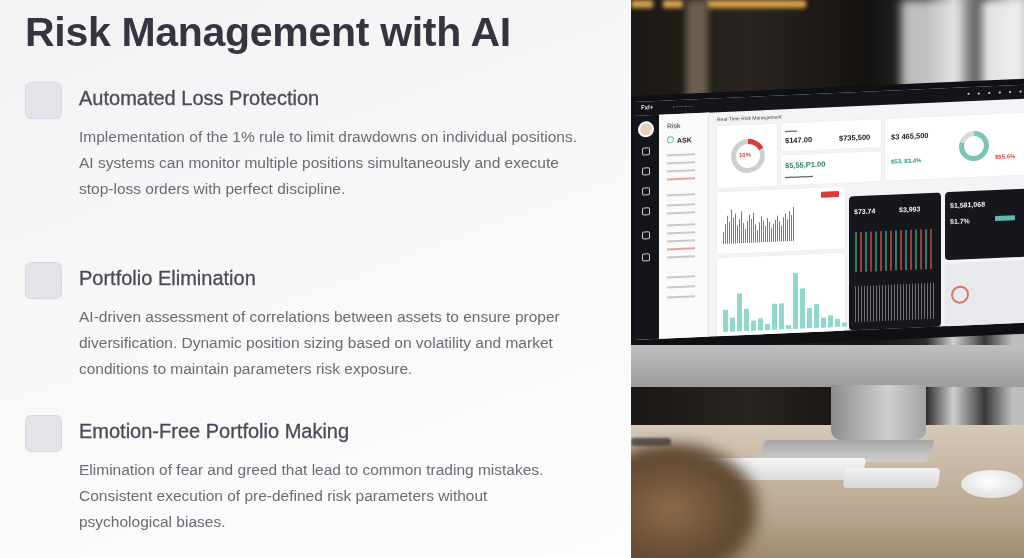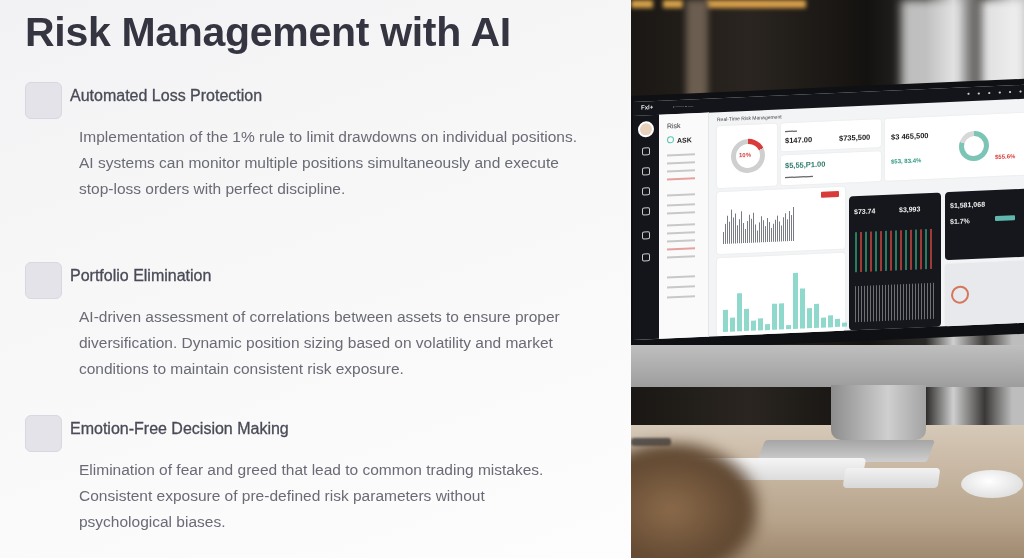--- a/index.html
+++ b/index.html
@@ -17,22 +17,22 @@
     position: absolute; left: 25px; top: 9px;
     font-size: 41px; font-weight: 700; color: #343541;
     letter-spacing: -0.3px;
   }
   .feature { position: absolute; left: 25px; width: 580px; }
   .feature .chk {
     position: absolute; left: 0; top: 0; width: 37px; height: 37px;
     border-radius: 6px; background: #e3e3e9; border: 1px solid #d8d8e0;
   }
   .feature .ftitle {
-    position: absolute; left: 45px; top: 5px;
-    font-size: 16px; color: #4a4b57; font-weight: 400;
+    position: absolute; left: 54px; top: 5px;
+    font-size: 20px; color: #4a4b57; font-weight: 400;
     -webkit-text-stroke: 0.3px #4a4b57;
   }
   .feature .fdesc {
     position: absolute; left: 54px; top: 42px; width: 500px;
     font-size: 15.5px; line-height: 26px; color: #6a6b75;
   }
 
   
   .photo {
     position: absolute; left: 631px; top: 0; width: 393px; height: 558px;
@@ -99,27 +99,27 @@
 
   <div class="feature" style="top:82px;">
     <div class="chk"></div>
     <div class="ftitle">Automated Loss Protection</div>
     <p class="fdesc">Implementation of the 1% rule to limit drawdowns on individual positions. AI systems can monitor multiple positions simultaneously and execute stop-loss orders with perfect discipline.</p>
   </div>
 
   <div class="feature" style="top:262px;">
     <div class="chk"></div>
     <div class="ftitle">Portfolio Elimination</div>
-    <p class="fdesc">AI-driven assessment of correlations between assets to ensure proper diversification. Dynamic position sizing based on volatility and market conditions to maintain consistent risk exposure.</p>
+    <p class="fdesc">AI-driven assessment of correlations between assets to ensure proper diversification. Dynamic position sizing based on volatility and market conditions to maintain parameters risk exposure.</p>
   </div>
 
   <div class="feature" style="top:415px;">
     <div class="chk"></div>
-    <div class="ftitle">Emotion-Free Decision Making</div>
-    <p class="fdesc">Elimination of fear and greed that lead to common trading mistakes. Consistent exposure of pre-defined risk parameters without psychological biases.</p>
+    <div class="ftitle">Emotion-Free Portfolio Making</div>
+    <p class="fdesc">Elimination of fear and greed that lead to common trading mistakes. Consistent execution of pre-defined risk parameters without psychological biases.</p>
   </div>
 </div>
 
 <div class="photo">
   <div class="lamp1"></div>
   <div class="lamp2"></div>
   <div class="lamp3"></div>
   <div class="pillar"></div>
   <div class="wallglow"></div>
   <div class="wallglow2"></div>

